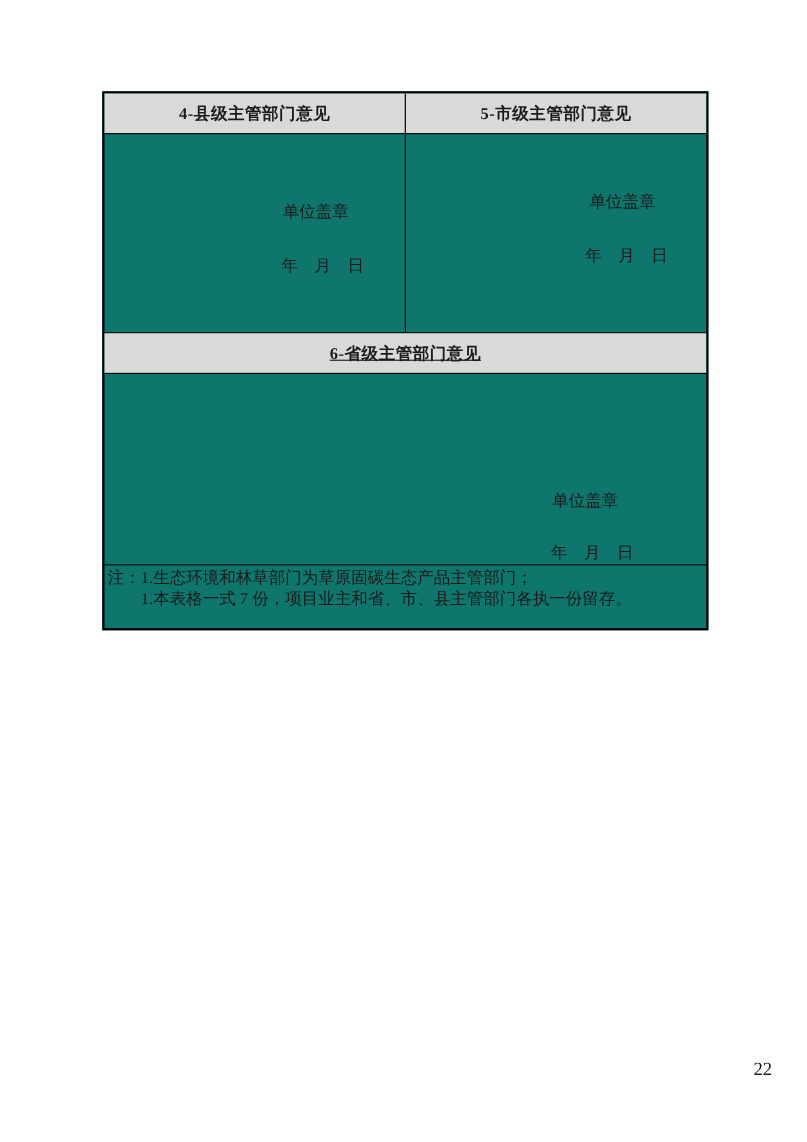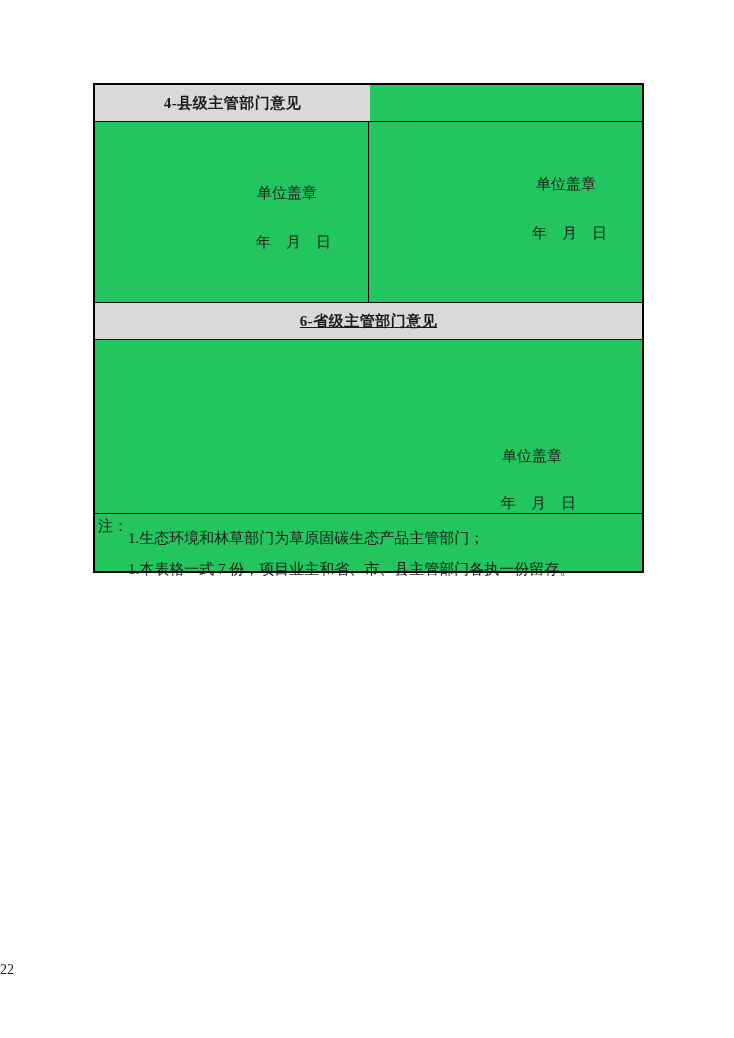--- a/index.html
+++ b/index.html
@@ -18,21 +18,21 @@
     width: 734px; height: 1038px;
     background: var(--page-bg, #ffffff);
   }
   .doc-table {
     position: absolute;
     left: 93px;
     top: 83px;
     width: 551px;
     height: 490px;
     border: 2.5px solid var(--border-color, #000000);
-    background: #22c55e;
+    background: #0f766e;
   }
   .row { display: flex; width: 100%; position: relative; }
   .row + .row { border-top: 1.5px solid var(--border-color, #000000); }
   .row-h1 { height: 36px; }
   .row-stamps { height: 181px; }
   .row-h2 { height: 37px; }
   .row-province { height: 174px; }
   .row-notes { height: 57px; }
   .cell { position: relative; height: 100%; }
   .cell-left { width: 275px; }
@@ -61,39 +61,40 @@
   .province-date { left: 406px; top: 156px; }
   .notes-cell {
     width: 100%;
     padding: 3px 6px 0 3px;
     font-size: 15px;
     line-height: 18.5px;
     display: grid;
     grid-template-columns: 30px 1fr;
   }
   .notes-prefix { white-space: nowrap; }
-  .notes-items div { white-space: nowrap; margin-top: 12px; }
+  .notes-items div { white-space: nowrap; }
   .page-number {
     position: absolute;
     left: 0;
     top: 962px;
     width: 702px;
-    text-align: left;
-    font-size: 14px;
+    text-align: right;
+    font-size: 17px;
   }
 </style>
 </head>
 <body>
 
 <div class="page">
 
   <div class="doc-table">
 
     <div class="row row-h1">
       <div class="cell cell-left header-cell">4-县级主管部门意见</div>
+      <div class="cell cell-right header-cell">5-市级主管部门意见</div>
     </div>
 
     <div class="row row-stamps">
       <div class="cell cell-left">
         <span class="stamp-label county-stamp">单位盖章</span>
         <span class="date-label county-date">年　月　日</span>
       </div>
       <div class="cell cell-right">
         <span class="stamp-label city-stamp">单位盖章</span>
         <span class="date-label city-date">年　月　日</span>

